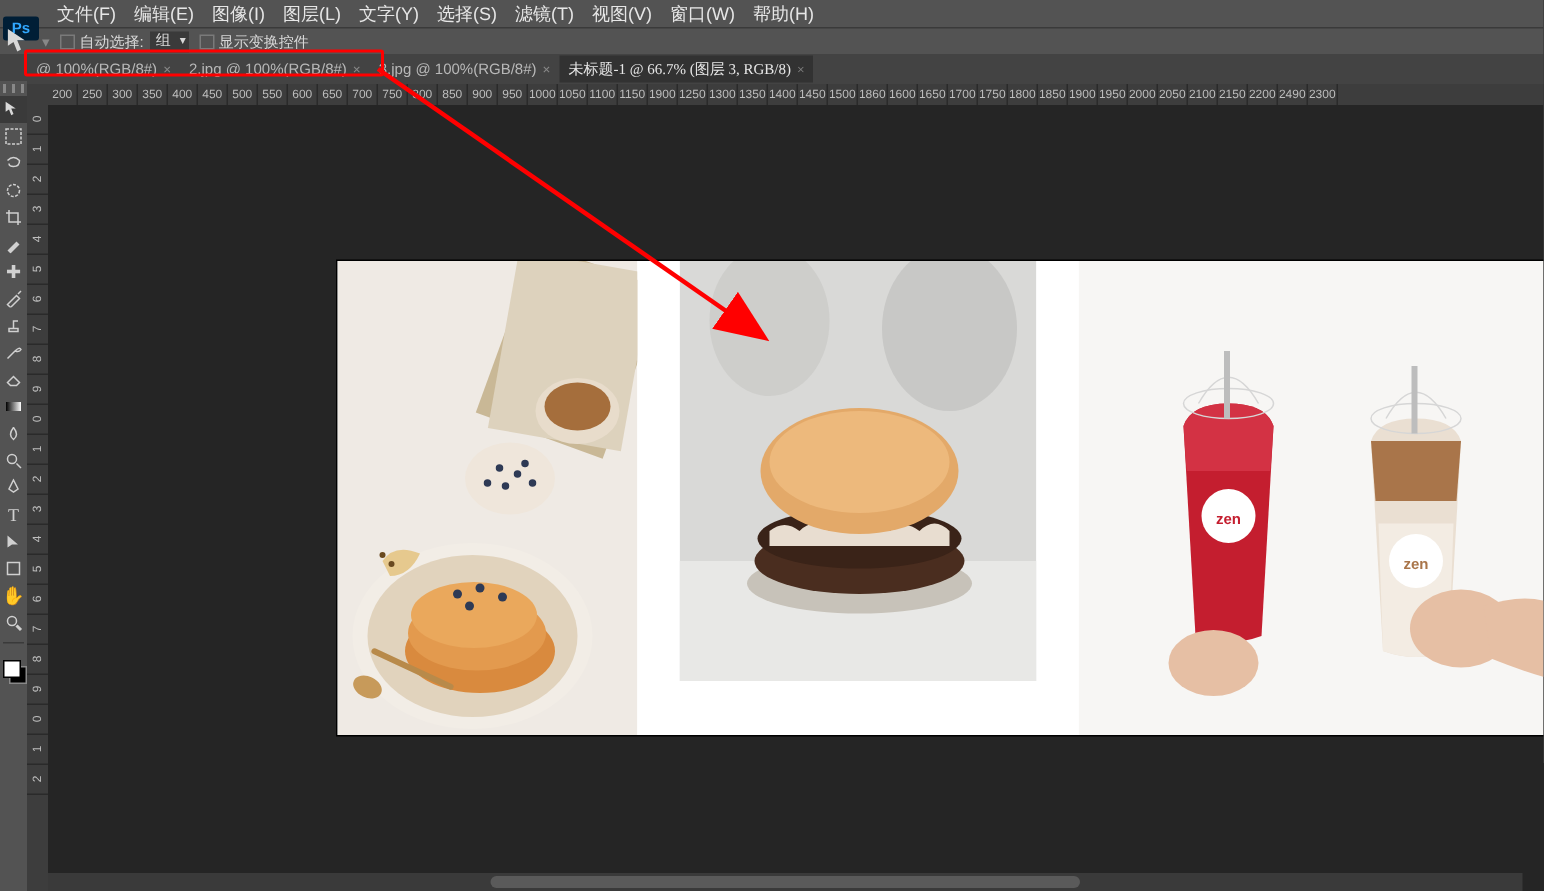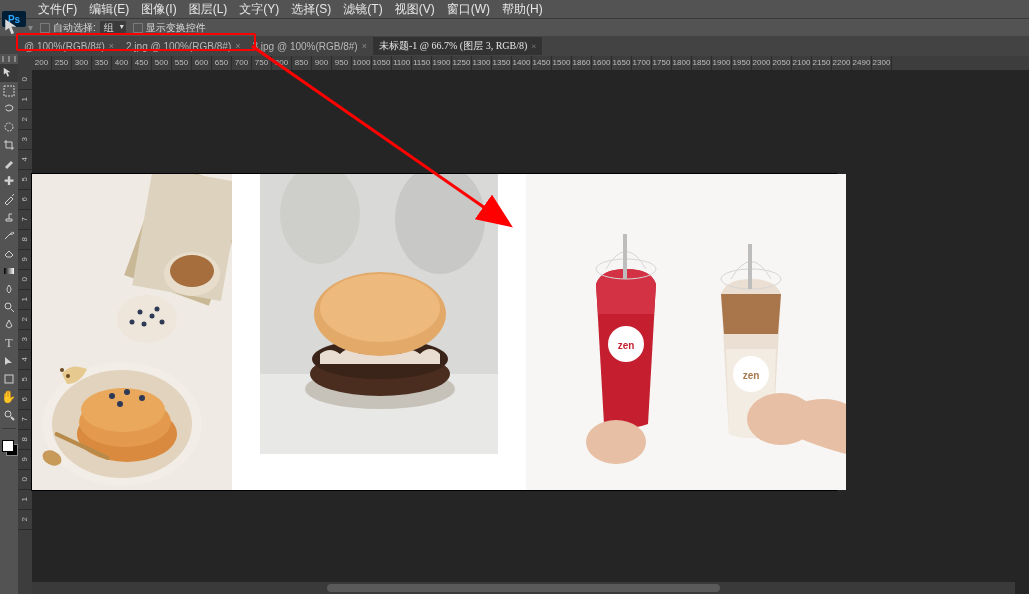--- a/index.html
+++ b/index.html
@@ -202,21 +202,21 @@
   width: 14px; height: 14px;
   background: #3d3d3d;
 }
 
 .viewport {
   position: absolute;
   left: 14px; top: 14px; right: 0; bottom: 0;
   background: #252525;
   display: flex;
   align-items: center;
-  justify-content: flex-start;
+  justify-content: flex-end;
 }
 
 .doc {
   width: 804px;
   height: 316px;
   background: #ffffff;
   box-shadow: 0 0 0 1px #000;
   display: flex;
   gap: 28px;
   padding: 0;

